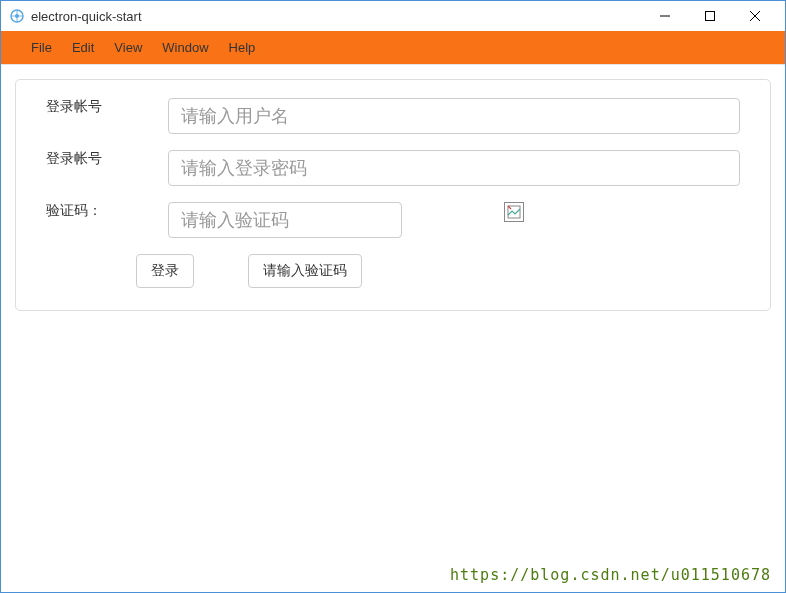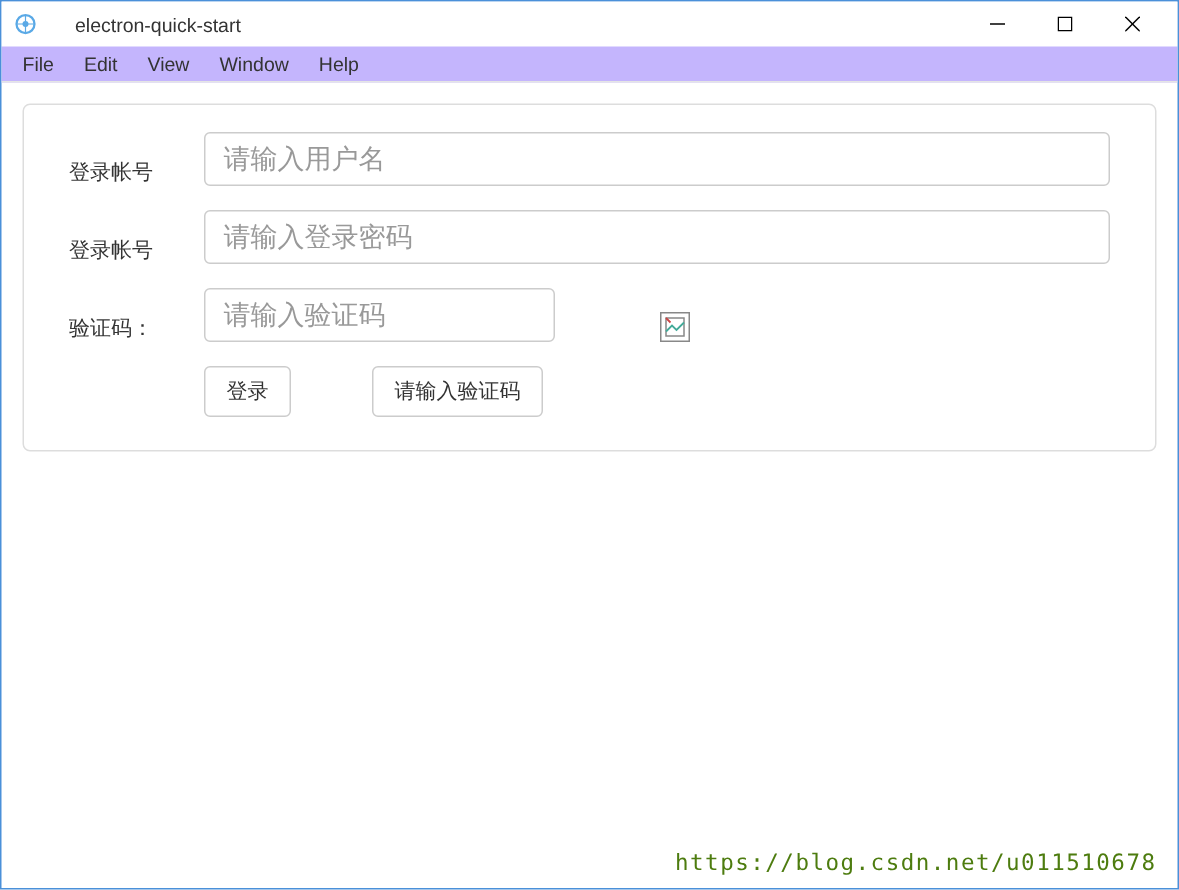--- a/index.html
+++ b/index.html
@@ -16,21 +16,20 @@
       overflow: hidden;
       position: relative;
       border: 1px solid #4a90d9;
     }
     .titlebar {
       height: 30px;
       display: flex;
       align-items: center;
       padding: 0 8px;
       background: #fff;
-      gap: 19px;
     }
     .app-icon {
       width: 16px;
       height: 16px;
       margin-right: 6px;
       display: inline-flex;
       align-items: center;
       justify-content: center;
     }
     .app-title {
@@ -49,46 +48,47 @@
       align-items: center;
       justify-content: center;
       cursor: pointer;
     }
     .win-btn svg {
       stroke: #000;
       stroke-width: 1;
       fill: none;
     }
     .menubar {
-      height: 24px;
-      display: flex;
-      align-items: center;
-      padding: 0 4px;
-      background: #c4b5fd;
+      height: 34px;
+      display: flex;
+      align-items: center;
+      padding: 0 20px;
+      background: #f97316;
       border-bottom: 1px solid #e5e5e5;
     }
     .menu-item {
       padding: 3px 10px;
       font-size: 13px;
       color: #333;
       cursor: pointer;
     }
     .content {
       padding: 14px;
     }
     .form-card {
       border: 1px solid #ddd;
       border-radius: 5px;
       padding: 18px 30px 22px 30px;
       background: #fff;
     }
     .form-row {
       display: flex;
-      align-items: flex-end;
+      align-items: flex-start;
       margin-bottom: 16px;
+      gap: 32px;
     }
     .form-label {
       width: 90px;
       font-size: 14px;
       color: #333;
       font-weight: 500;
     }
     .form-input {
       flex: 1;
       height: 36px;

